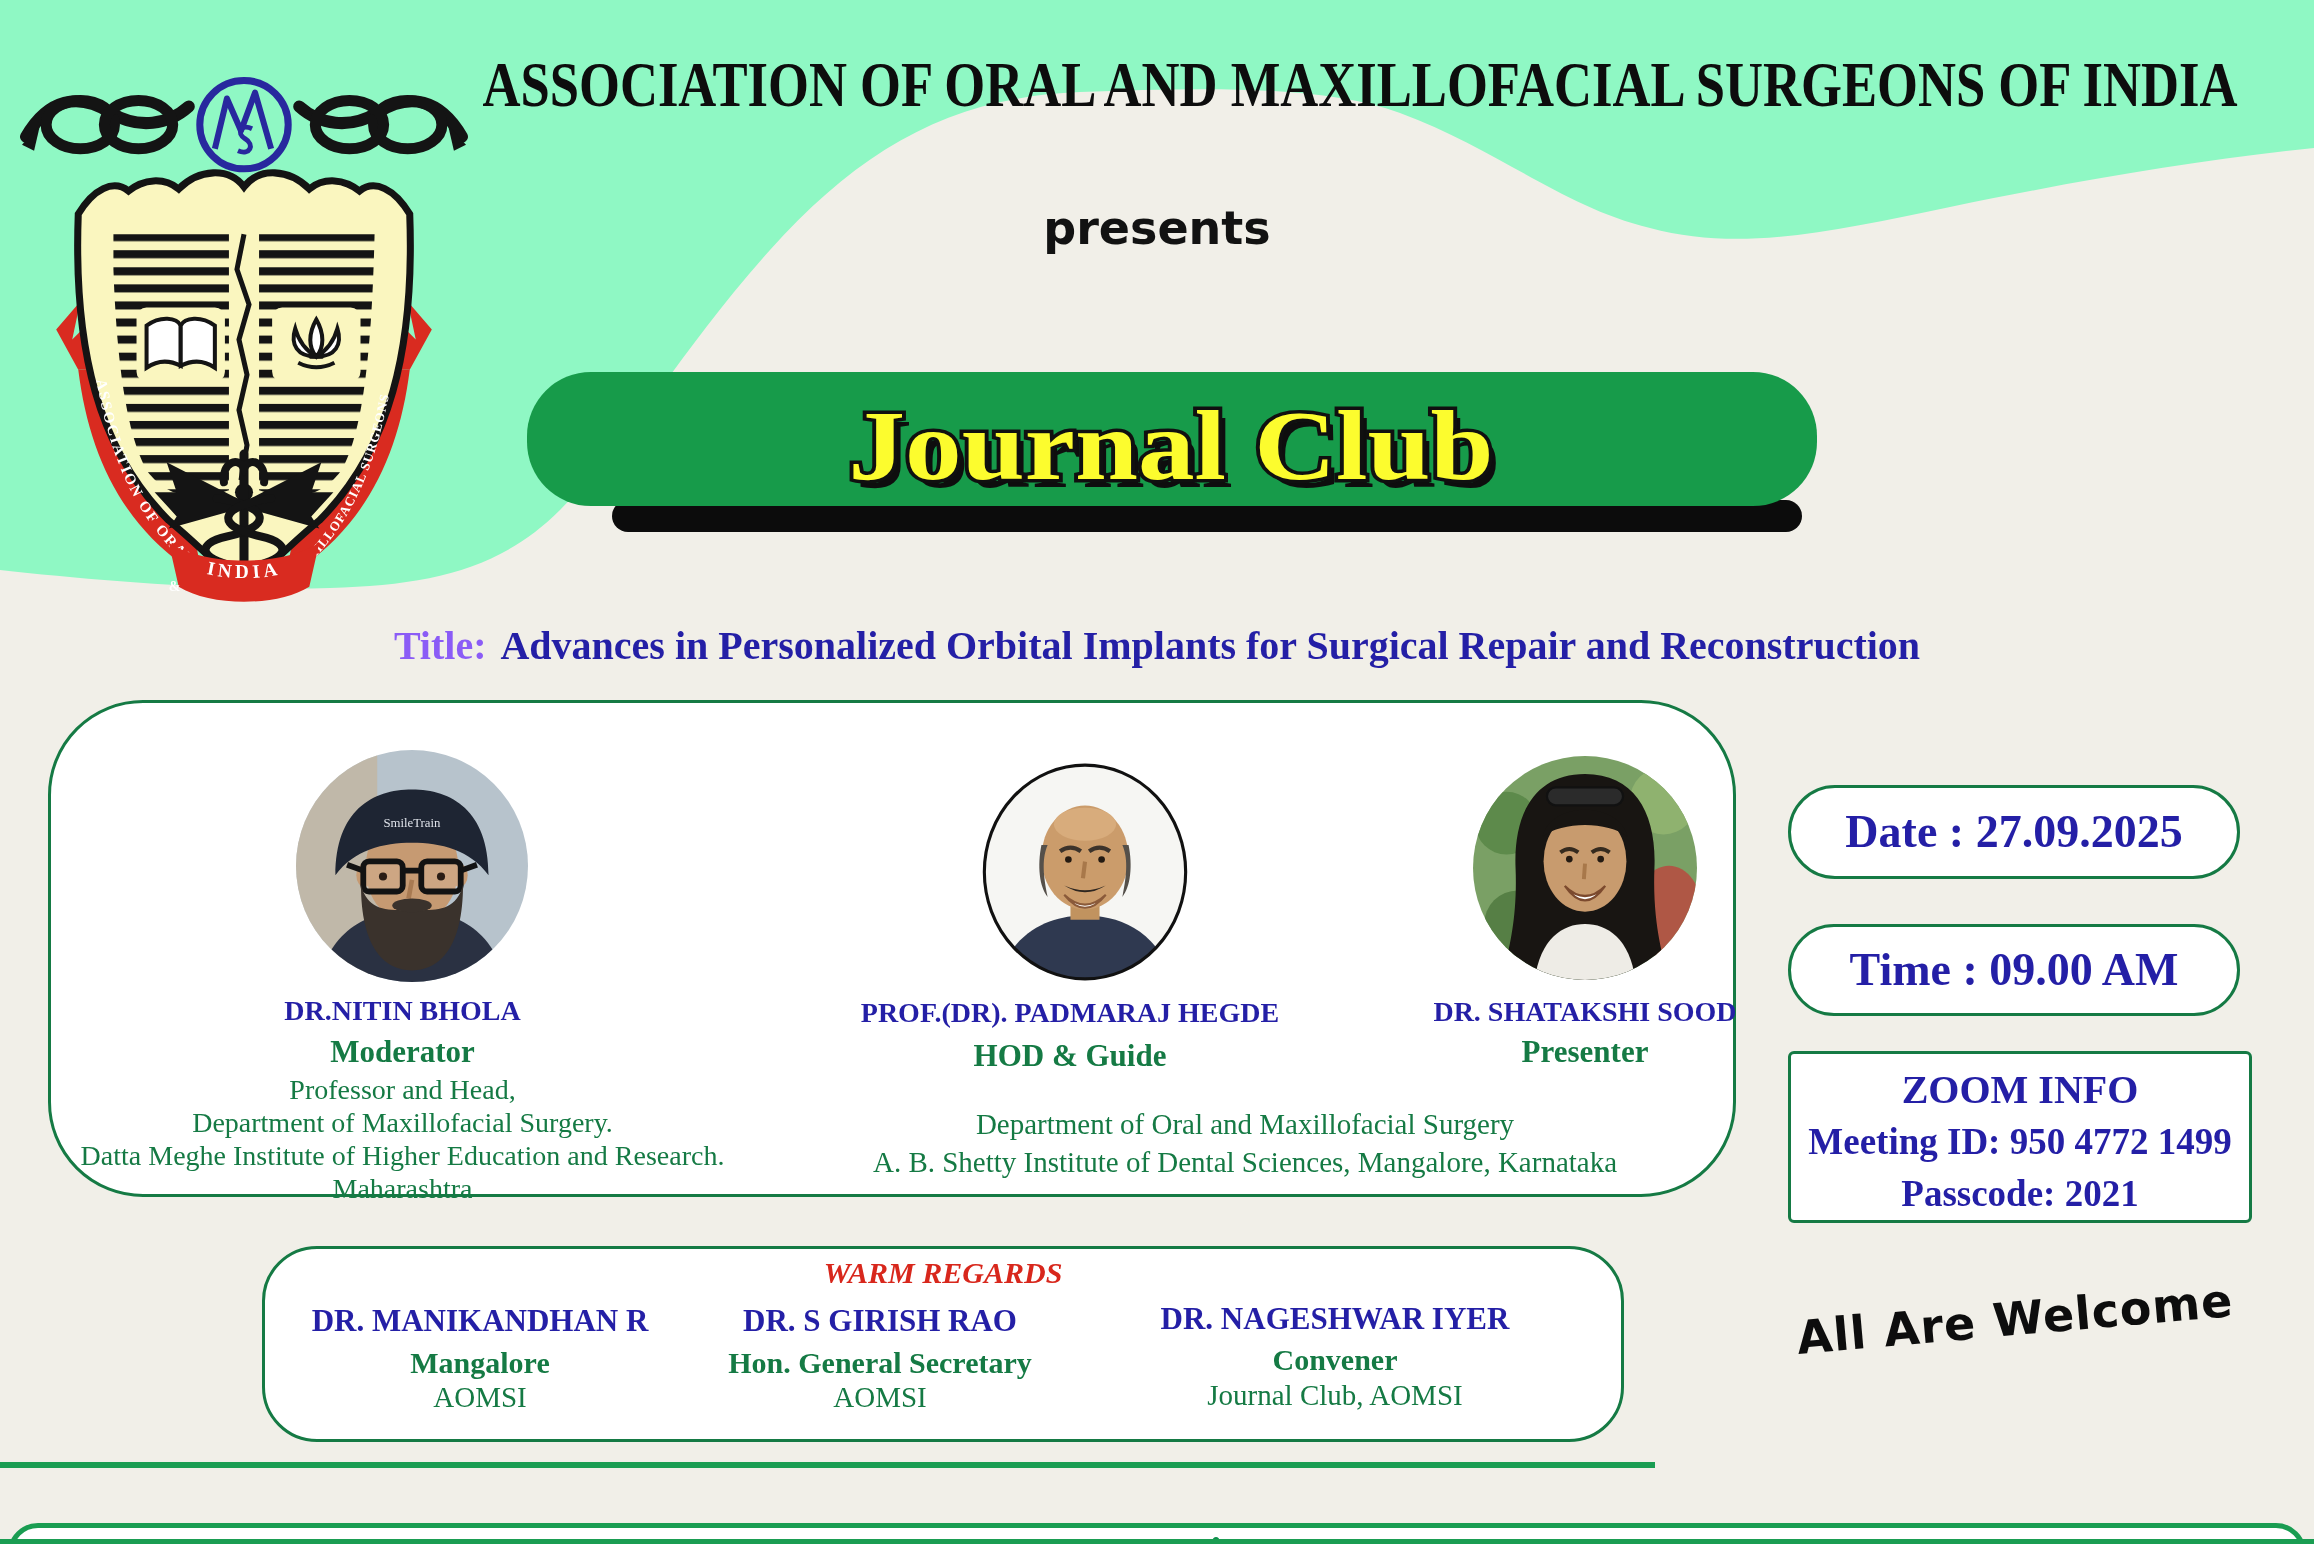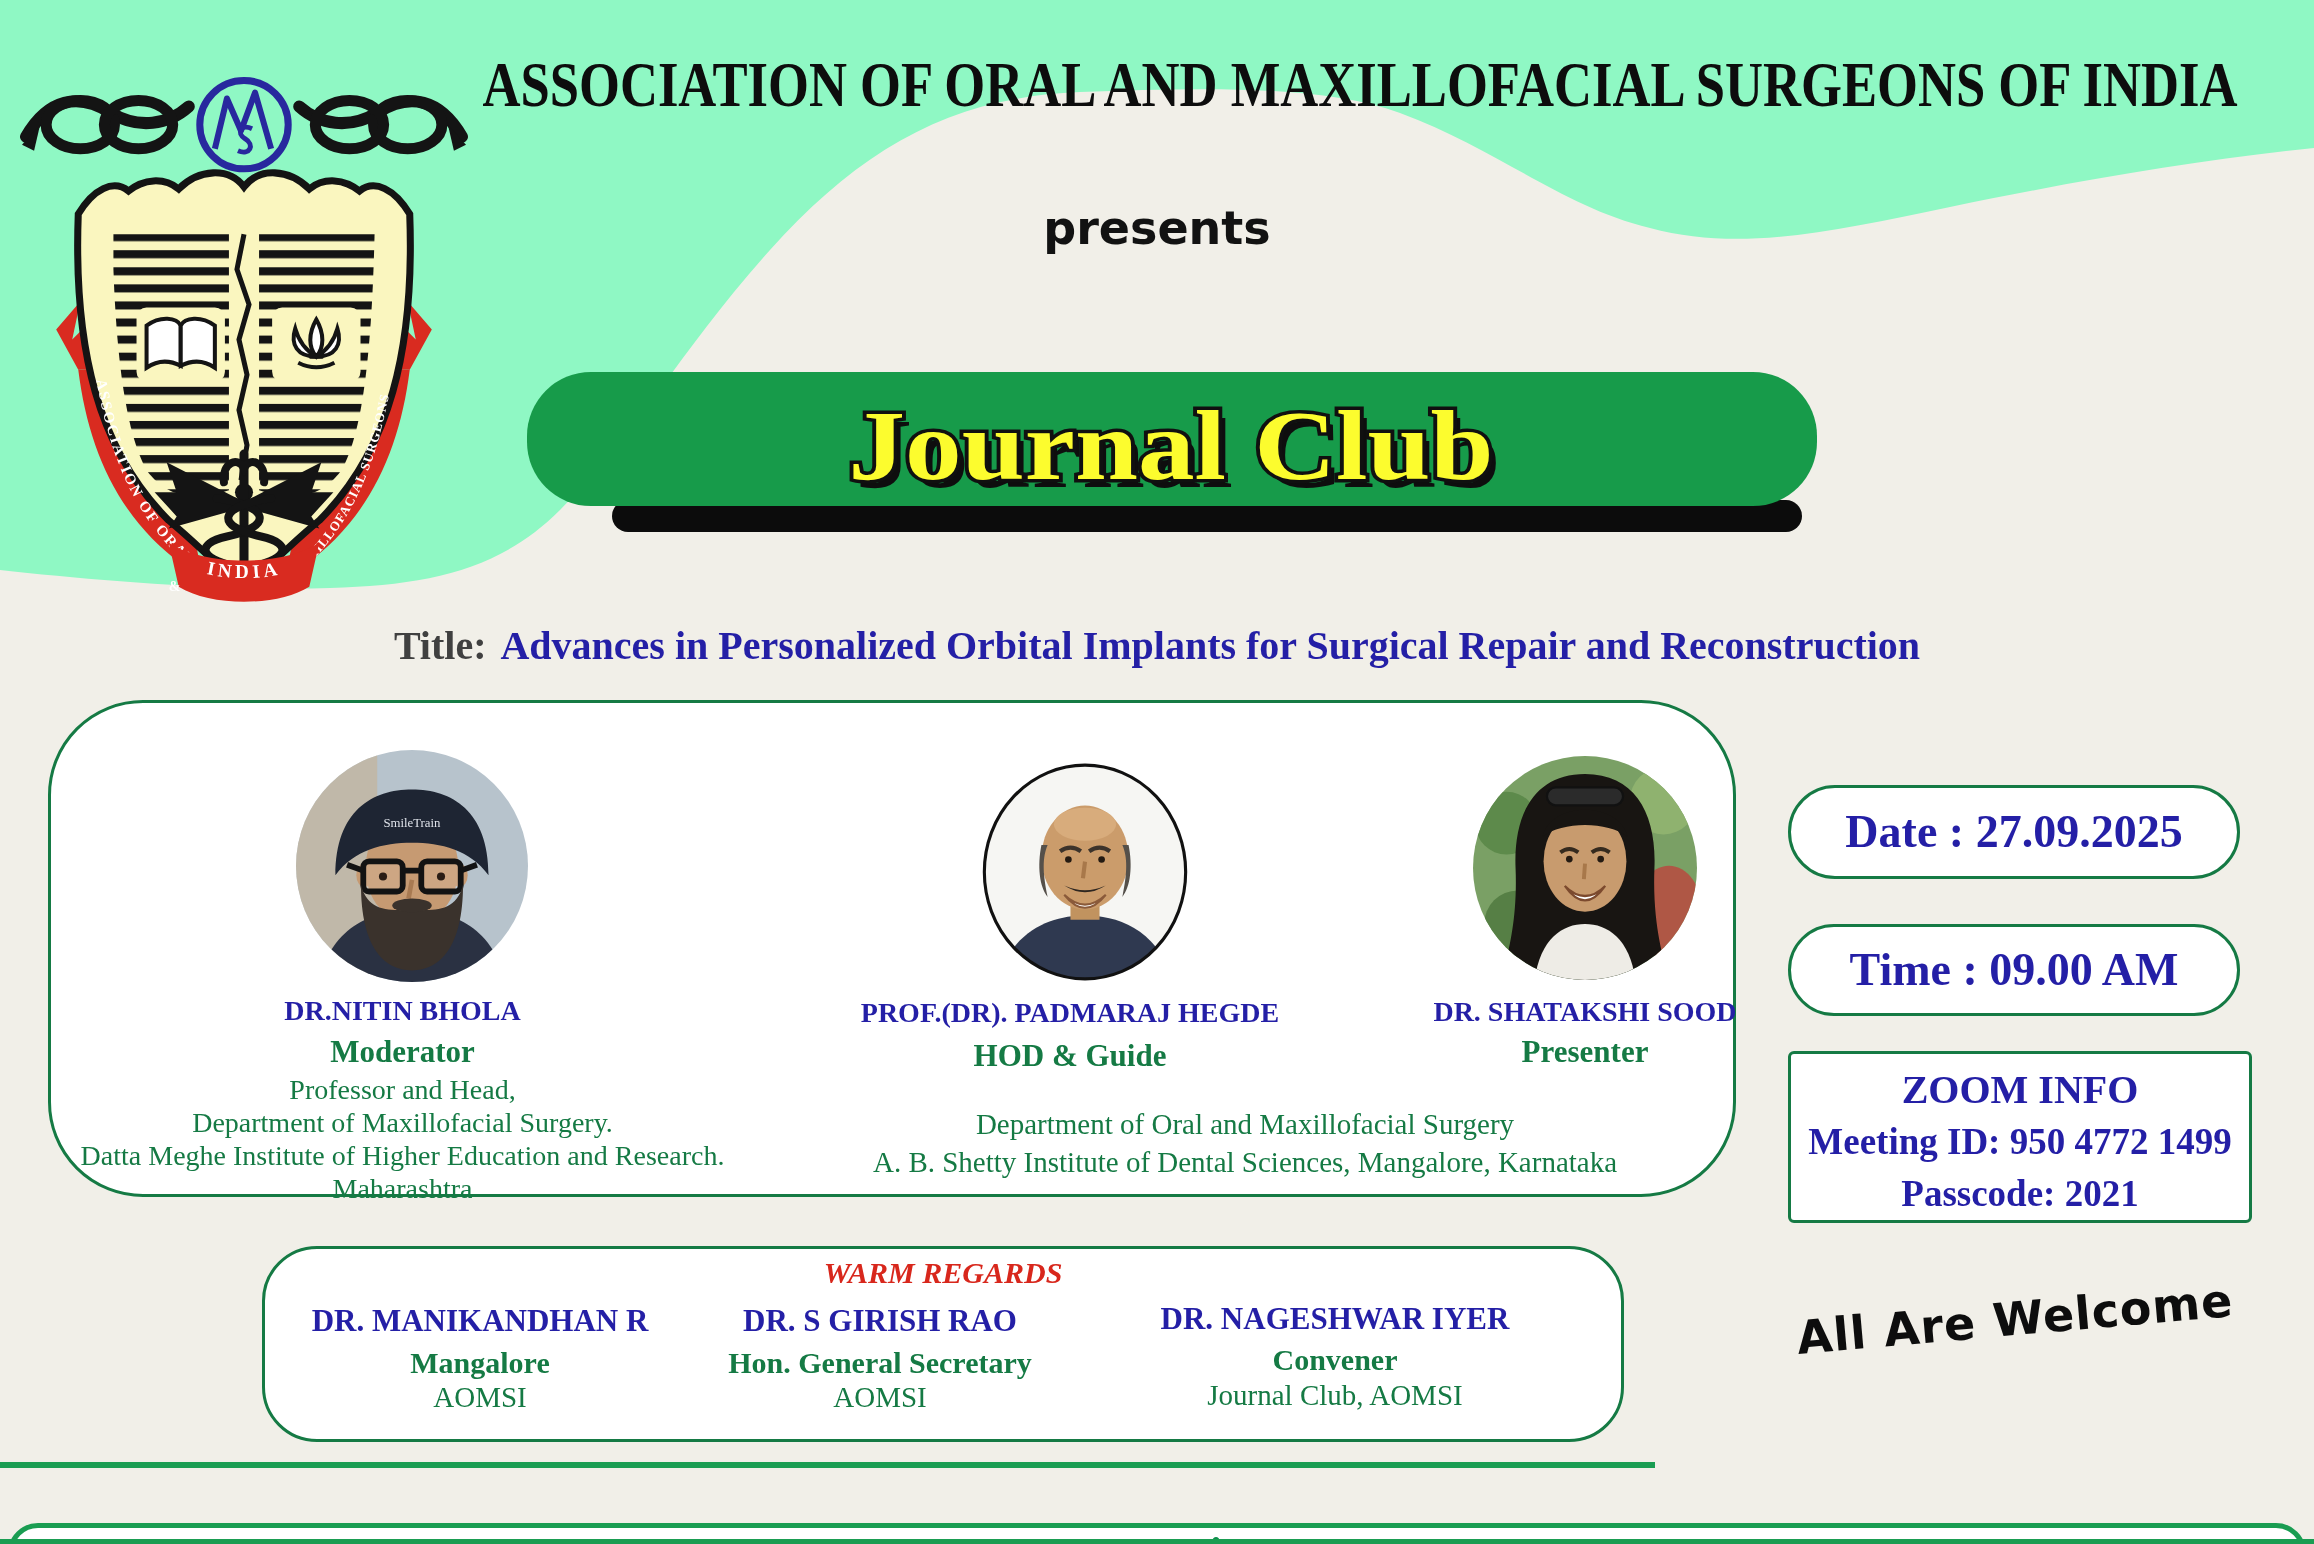--- a/index.html
+++ b/index.html
@@ -7,21 +7,21 @@
   .abs{position:absolute;}
   .ctr{text-align:center;}
   .serif{font-family:Liberation Serif, serif;margin-top:48px;}
   .org-svg{left:0;top:0;width:2314px;height:170px;}
   .presents{left:0;right:0;top:201px;font-family:"DejaVu Sans",sans-serif;font-weight:bold;font-size:46px;color:#121212;}
   .program{left:60px;right:0;top:292px;font-family:"DejaVu Sans",sans-serif;font-weight:bold;font-size:50px;letter-spacing:-2px;color:#E2342B;}
   .banner-shadow{left:612px;top:500px;width:1190px;height:32px;border-radius:16px;background:#0c0c0c;z-index:6;}
   .banner{left:527px;top:372px;width:1290px;height:134px;border-radius:64px;background:#179B4A;z-index:7;}
   .jc-svg{left:0;top:340px;width:2314px;height:210px;z-index:8;}
   .title-line{left:0;right:0;top:622px;font-weight:bold;font-size:40px;color:#241FA6;}
-  .title-line .lbl{color:#404040;margin-right:14px;}
+  .title-line .lbl{color:#8b5cf6;margin-right:14px;}
   .card{left:48px;top:700px;width:1688px;height:497px;background:#fff;border:3px solid #157A44;border-radius:95px;z-index:4;box-sizing:border-box;}
   .info-box{background:#fff;border:3px solid #157A44;box-sizing:border-box;z-index:4;color:#241FA6;font-weight:bold;}
   .date-box{left:1788px;top:737px;width:452px;height:94px;border-radius:47px;font-size:46px;line-height:88px;}
   .time-box{left:1788px;top:876px;width:452px;height:92px;border-radius:46px;font-size:46px;line-height:86px;}
   .zoom-box{left:1788px;top:1003px;width:464px;height:172px;border-radius:6px;padding-top:10px;}
   .zoom-box .l1{font-size:40px;line-height:52px;}
   .zoom-box .l2{font-size:37px;line-height:52px;}
   .sp-name{font-weight:bold;font-size:28px;color:#241FA6;z-index:5;}
   .sp-role{font-weight:bold;font-size:31px;color:#157A44;z-index:5;}
   .sp-line{font-size:28px;color:#157A44;z-index:5;}

